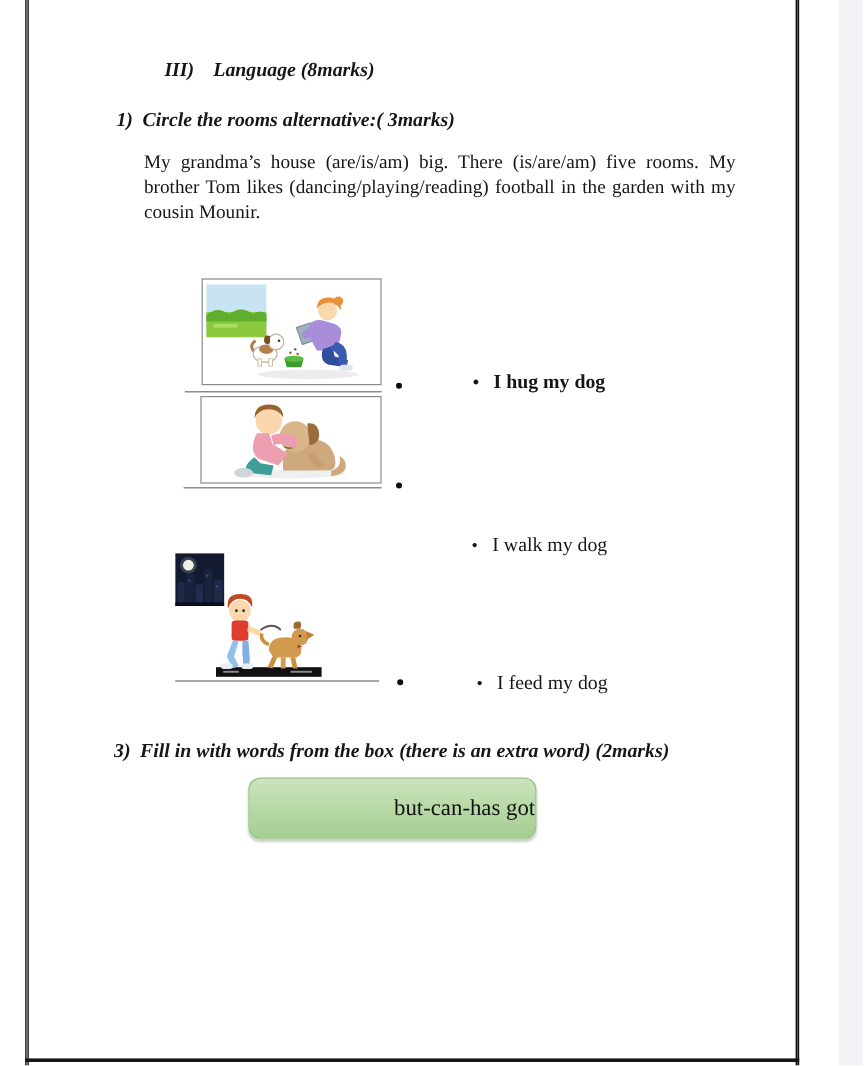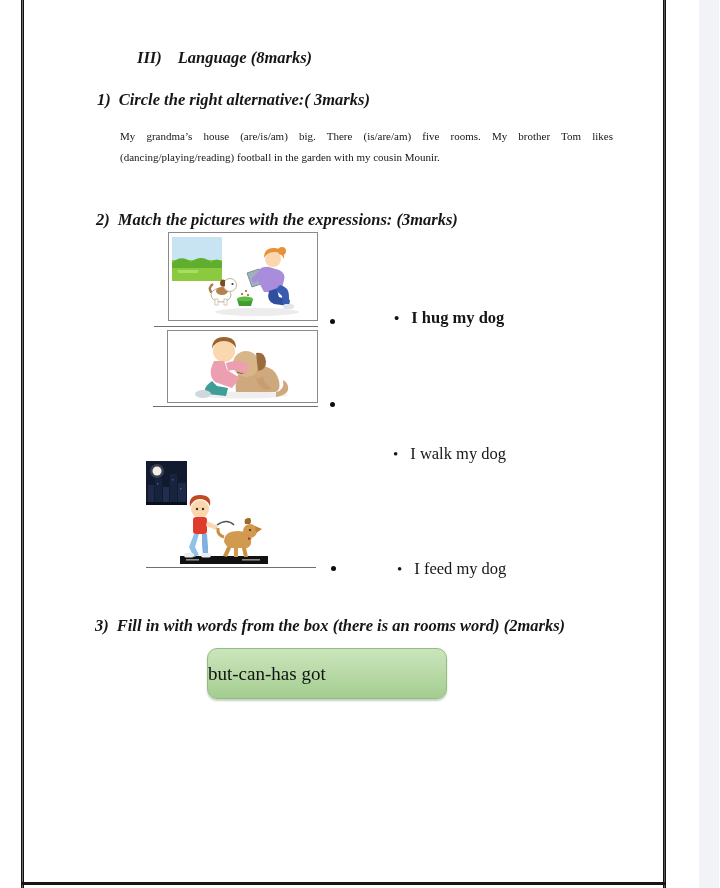--- a/index.html
+++ b/index.html
@@ -18,21 +18,21 @@
   .heading { position:absolute; font-weight:bold; font-style:italic; font-size:16.5px; white-space:nowrap; }
   .heading .num { display:inline-block; }
   .h-main { left:137px; top:48px; }
   .h-main .num { margin-right:16px; }
   .h-q { }
   .h-q .num { margin-right:8px; }
   .h-q1 { left:97px; top:90px; }
   .h-q2 { left:96px; top:210px; }
   .h-q3 { left:95px; top:616px; }
 
-  .para { position:absolute; font-size:11px; line-height:20.8px; text-align:justify; }
+  .para { position:absolute; font-size:16px; line-height:20.8px; text-align:justify; }
   .p-q1 { left:120px; top:126px; width:493px; }
   .p-q3 { left:75px;  top:711px; width:538px; }
 
   .pic-box { position:absolute; border:1px solid #8a8a8a; background:#fff; }
   .box-feed { left:168px; top:232px; width:150px; height:89px; }
   .box-hug  { left:167px; top:330px; width:151px; height:73px; }
   .sep-line { position:absolute; height:1px; background:#6f6f6f; }
   .sep-1 { left:154px; top:326px; width:164px; }
   .sep-2 { left:153px; top:406px; width:165px; }
   .sep-3 { left:146px; top:567px; width:170px; }
@@ -48,46 +48,43 @@
   .expr { position:absolute; font-size:16.5px; white-space:nowrap; }
   .expr .b { display:inline-block; margin-right:12px; font-size:15px; }
   .expr-1 { left:394px; top:308px;font-weight:bold; }
   .expr-2 { left:393px; top:444px; }
   .expr-3 { left:397px; top:559px; }
 
   .word-box { position:absolute; left:207px; top:648px; width:240px; height:51px;
               border-radius:10px; border:1px solid #94bd81;
               background:linear-gradient(180deg,#cbe5bd 0%, #b6d8a4 55%, #a4cd91 100%);
               box-shadow:0 2px 2px rgba(90,120,80,0.35);
-              display:flex; align-items:center; justify-content:flex-start;
+              display:flex; align-items:center; justify-content:flex-end;
               font-size:19px; color:#121212; }
   svg { display:block; }
 </style>
 </head>
 <body>
 
 <div class="photo">
 
   <div class="frame-left"></div>
   <div class="frame-right"></div>
   <div class="frame-bottom"></div>
   <div class="edge-strip"></div>
 
   <div class="heading h-main">
     <span class="num">III)</span><span>Language (8marks)</span>
   </div>
 
   <div class="heading h-q h-q1">
-    <span class="num">1)</span><span>Circle the right alternative:( 3marks)</span>
+    <span class="num">1)</span><span>Circle the rooms alternative:( 3marks)</span>
   </div>
   <div class="para p-q1">My grandma’s house (are/is/am) big. There (is/are/am) five rooms. My brother Tom likes (dancing/playing/reading) football in the garden with my cousin Mounir.</div>
 
-  <div class="heading h-q h-q2">
-    <span class="num">2)</span><span>Match the pictures with the expressions: (3marks)</span>
-  </div>
 
   <div class="pic-box box-feed">
     <svg viewBox="0 0 148 87" width="148" height="87">
       <rect x="3" y="4" width="50" height="44" fill="#c8e4f2"></rect>
       <rect x="3" y="27" width="50" height="21" fill="#8bc93f"></rect>
       <path d="M3 30 Q12 21 22 29 Q32 21 42 29 Q48 24 53 29 L53 35 L3 35 Z" fill="#5fae2e"></path>
       <rect x="9" y="37" width="20" height="3" fill="#a8dd66"></rect>
       <ellipse cx="88" cy="79" rx="42" ry="4" fill="#ececec"></ellipse>
       <path d="M43 60 q-5 -5 1 -9" stroke="#a97c4f" stroke-width="2.5" fill="none"></path>
       <ellipse cx="52" cy="62" rx="10" ry="7" fill="#ffffff" stroke="#c3b29d" stroke-width="1"></ellipse>
@@ -189,21 +186,21 @@
     <span class="b">•</span><span>I hug my dog</span>
   </div>
   <div class="expr expr-2">
     <span class="b">•</span><span>I walk my dog</span>
   </div>
   <div class="expr expr-3">
     <span class="b">•</span><span>I feed my dog</span>
   </div>
 
   <div class="heading h-q h-q3">
-    <span class="num">3)</span><span>Fill in with words from the box (there is an rooms word) (2marks)</span>
+    <span class="num">3)</span><span>Fill in with words from the box (there is an extra word) (2marks)</span>
   </div>
 
   <div class="word-box">
     <span>but-can-has got</span>
   </div>
 
 
 </div>
 
 </body></html>

